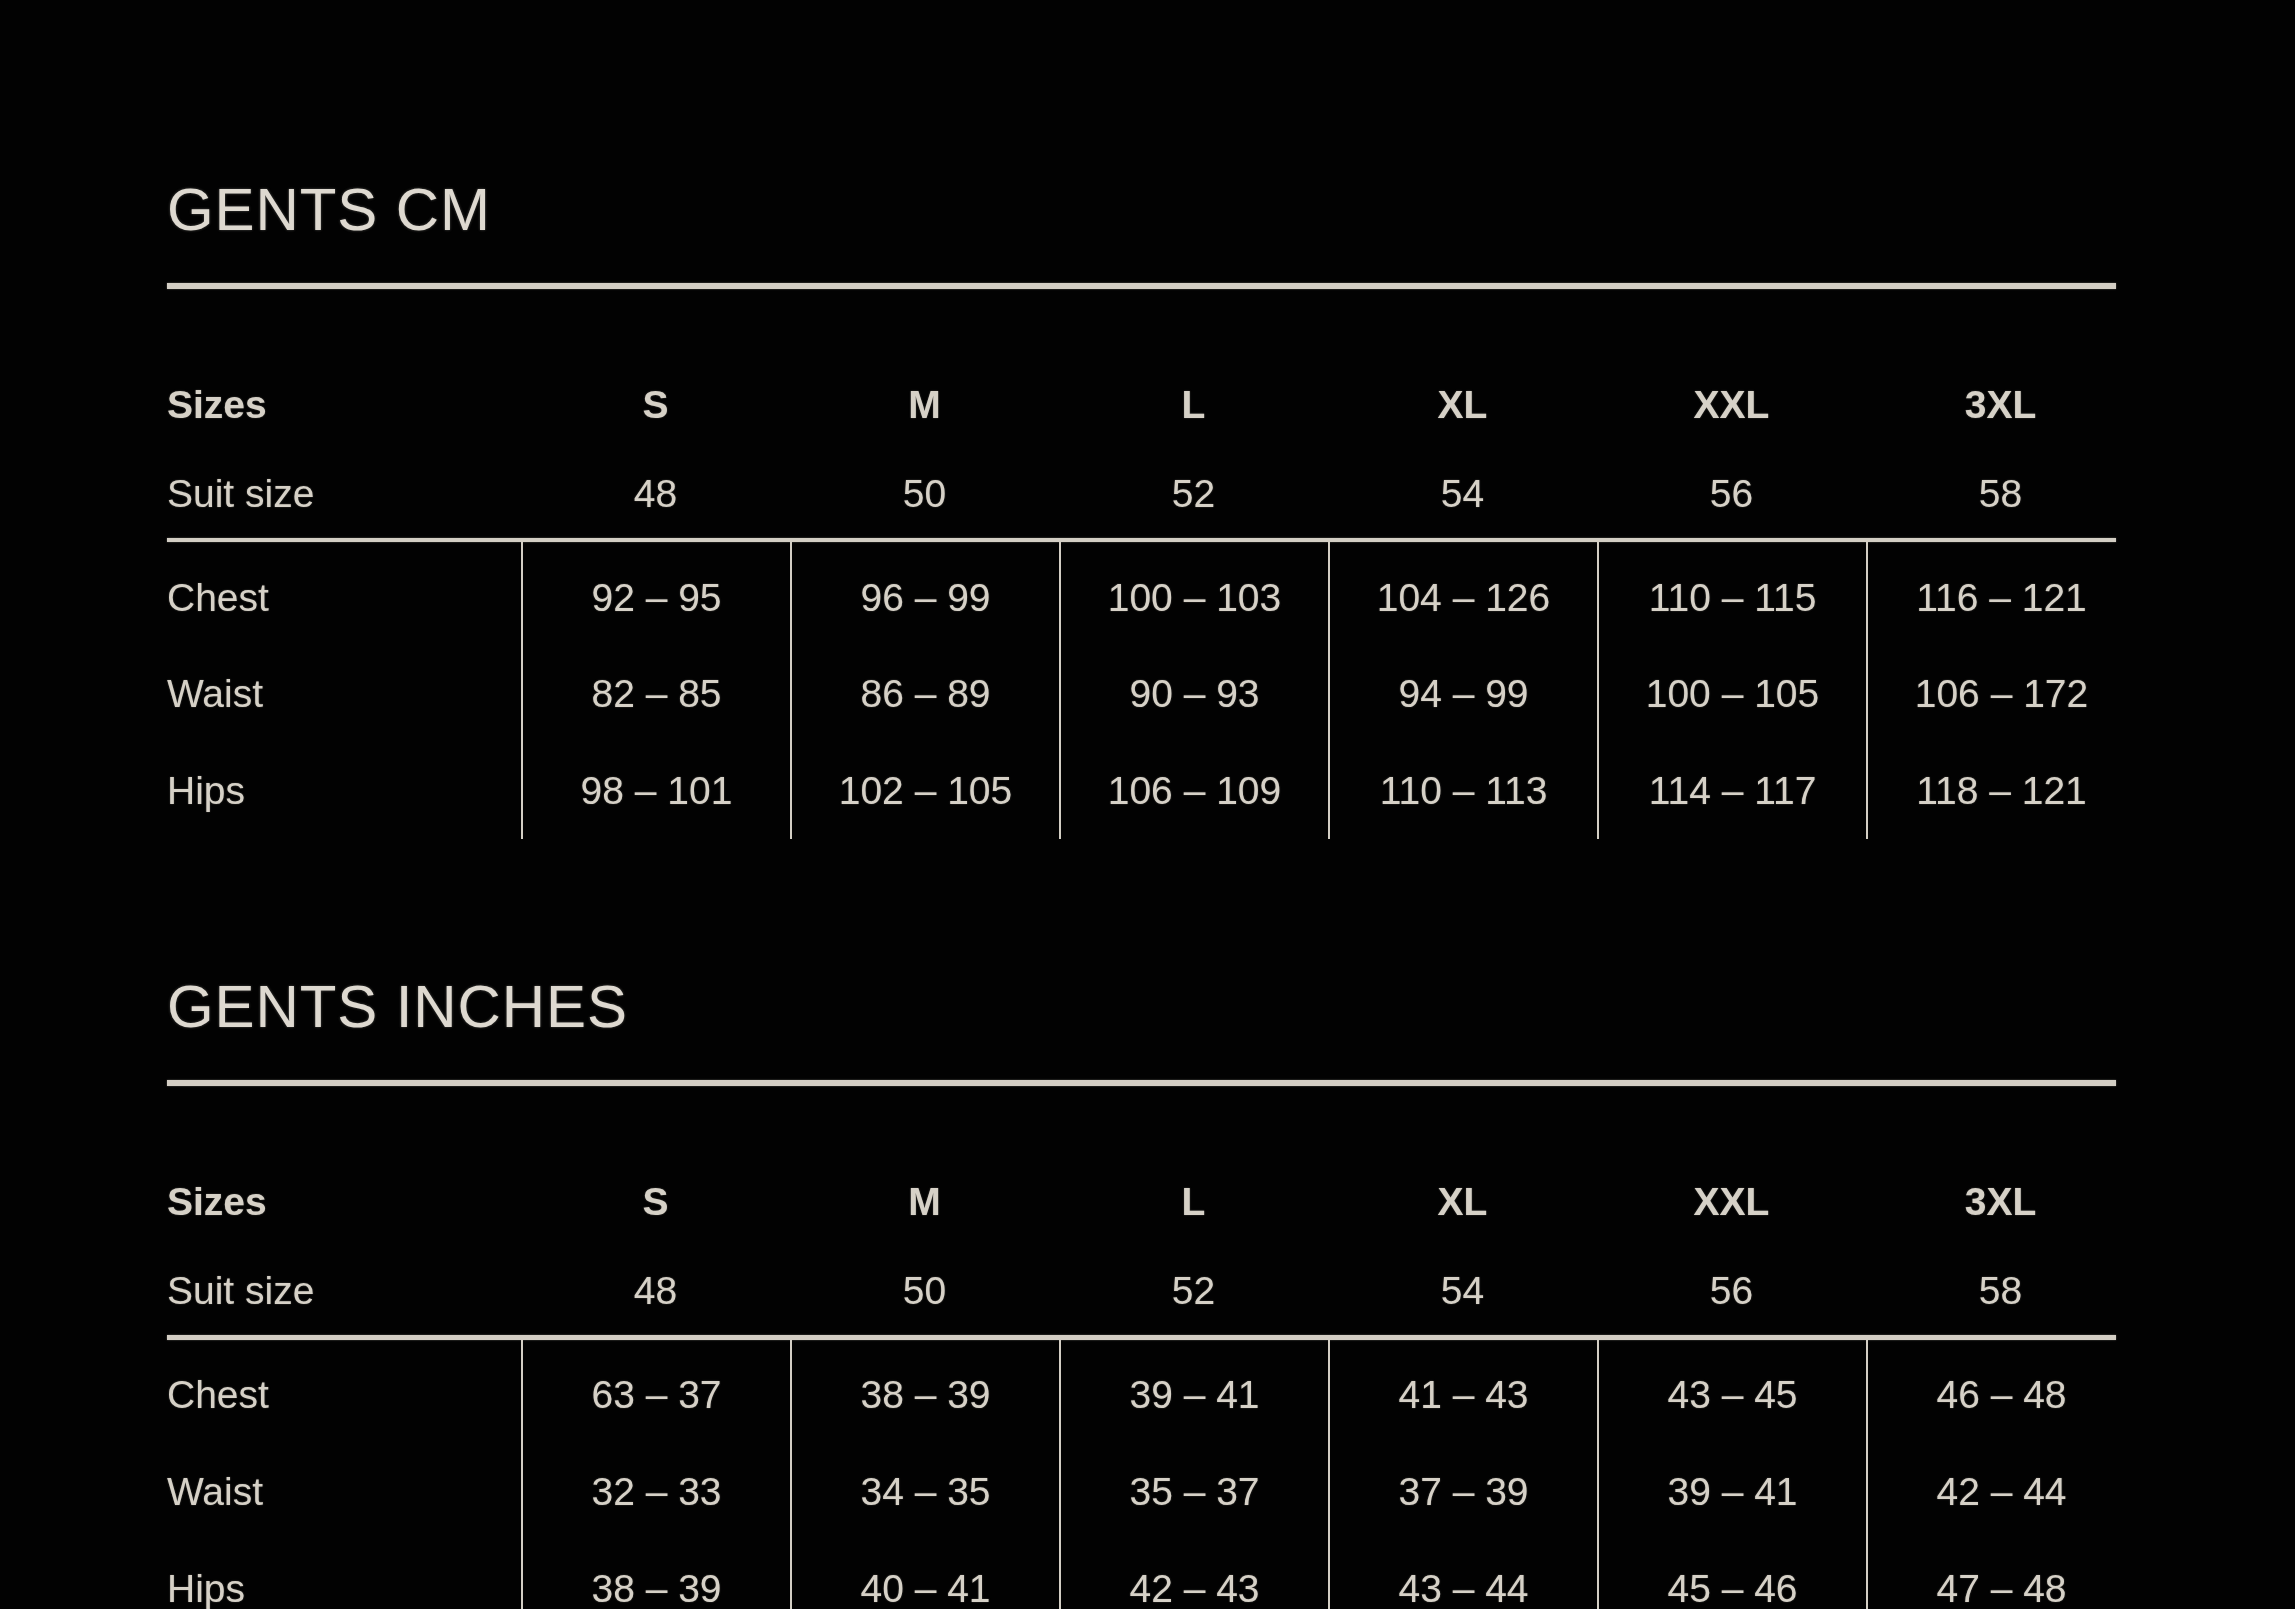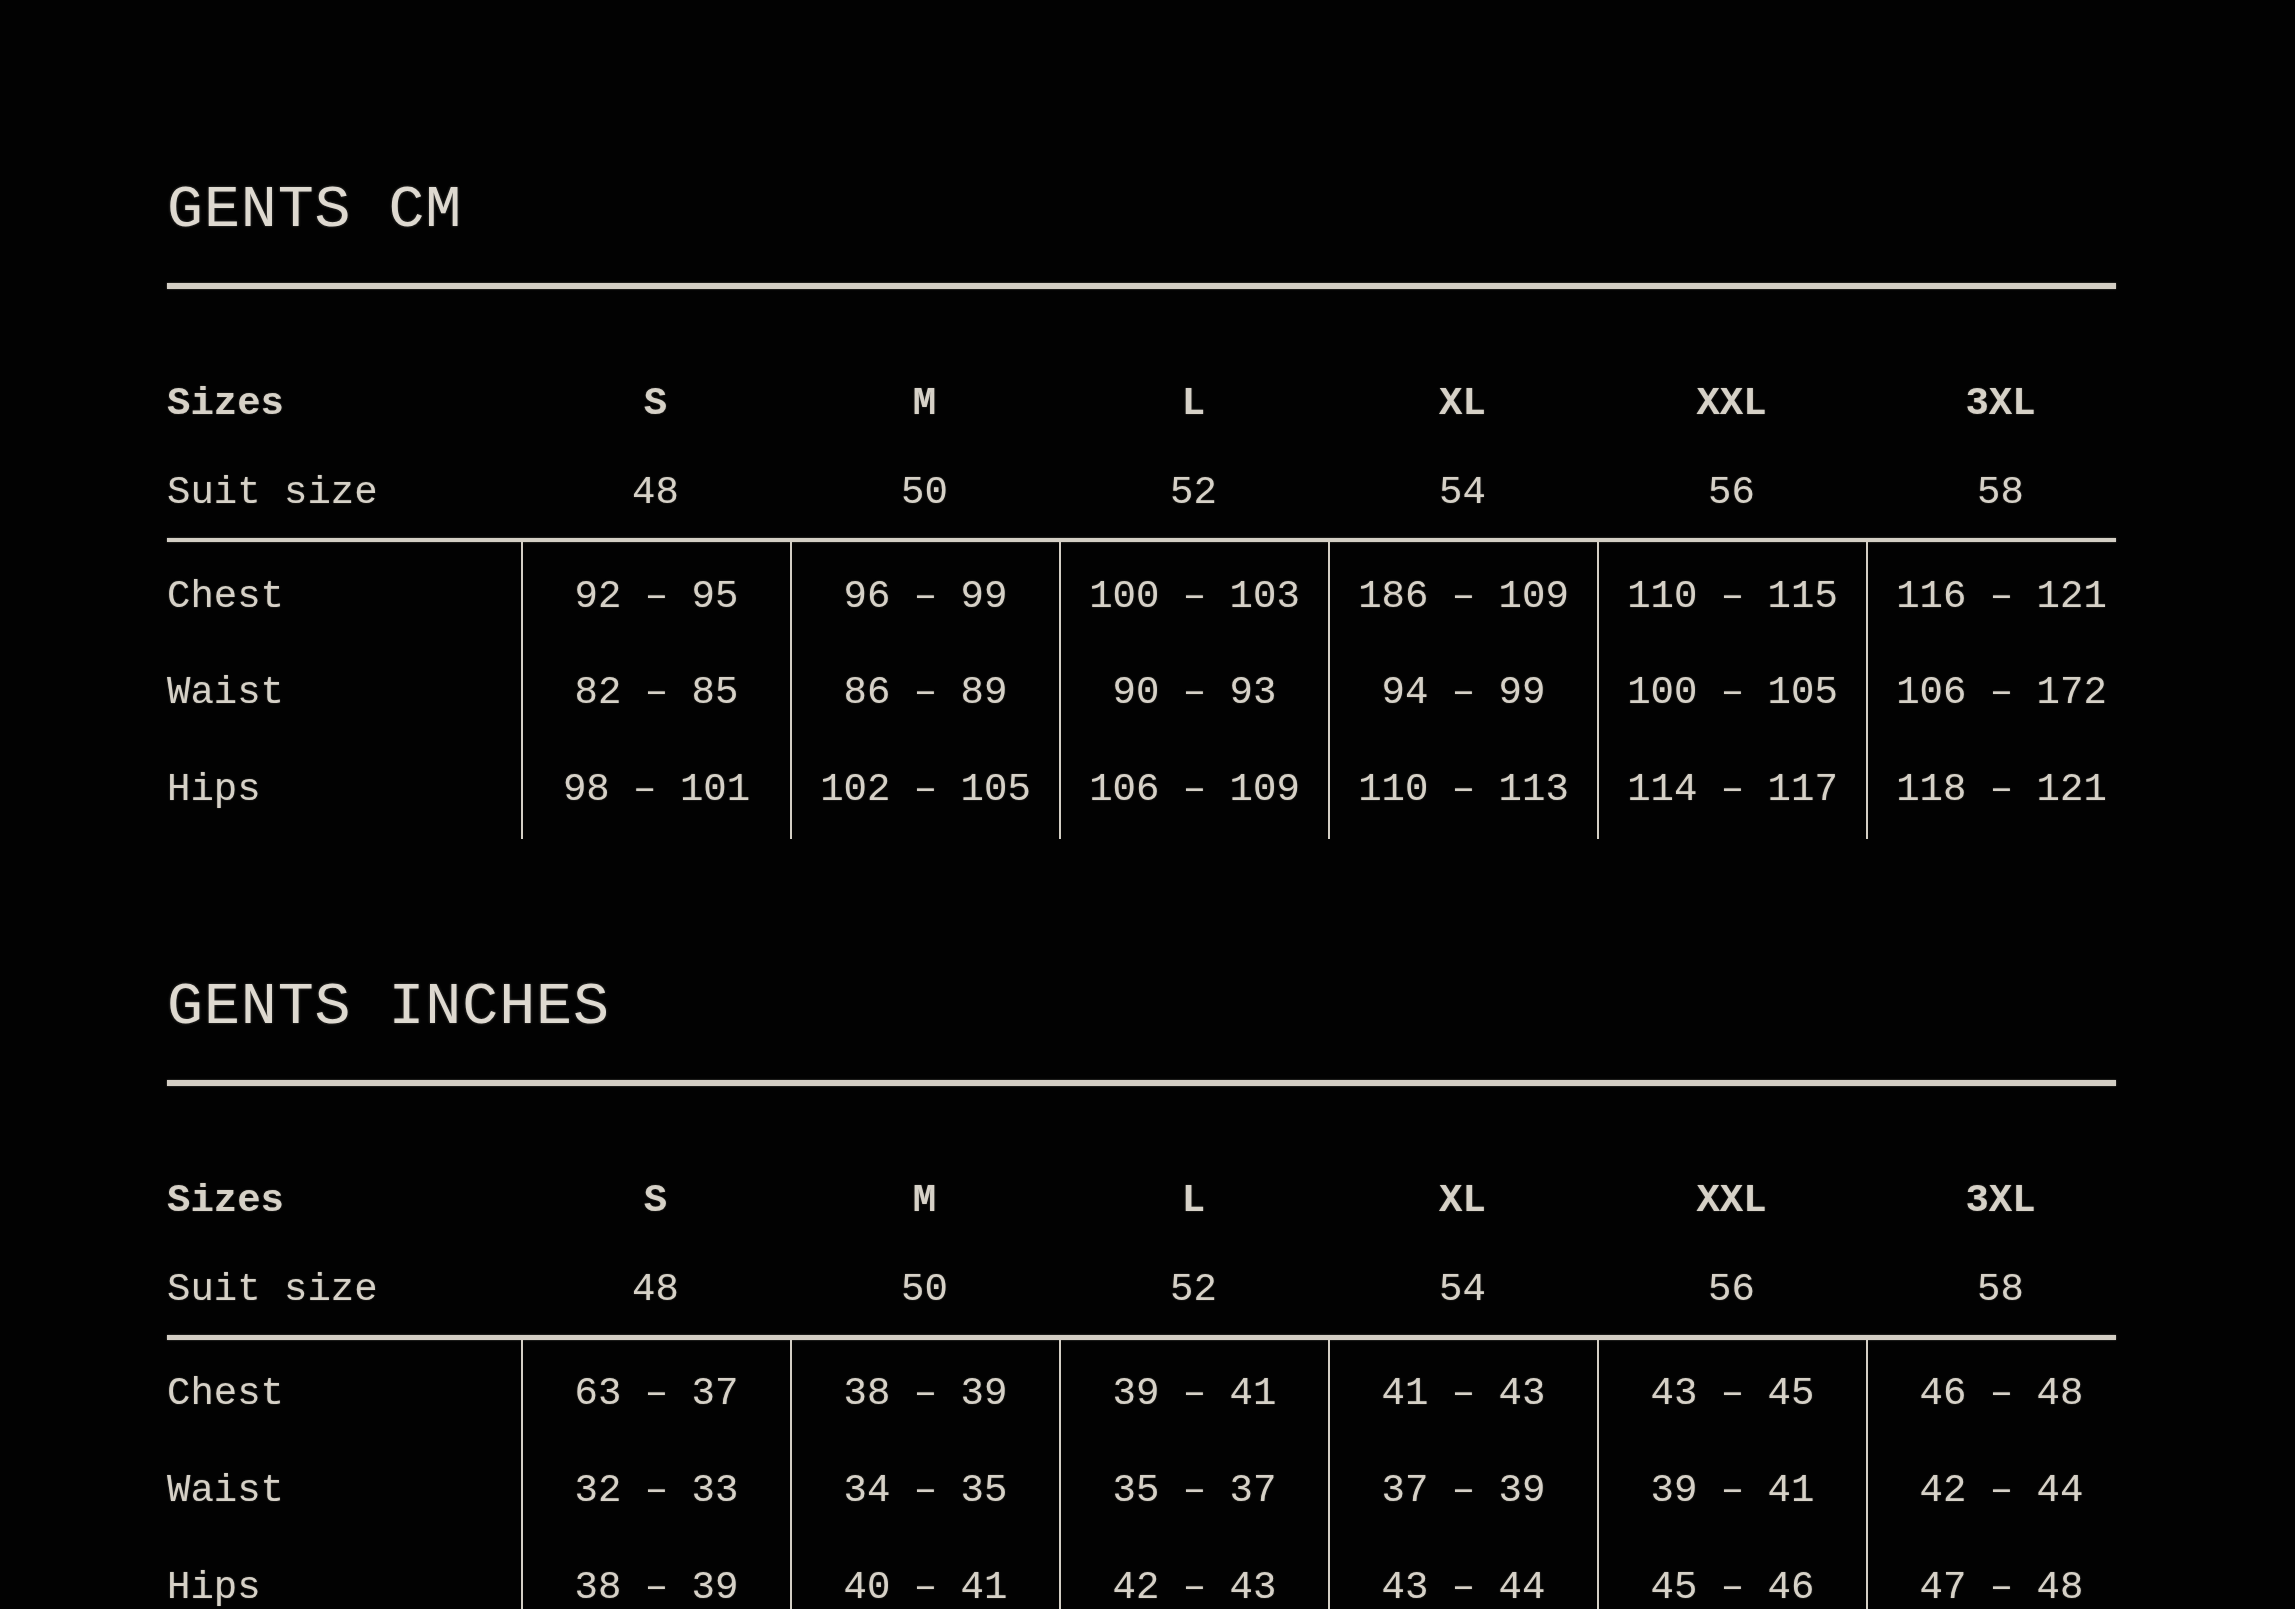--- a/index.html
+++ b/index.html
@@ -13,21 +13,20 @@
   body{
     width:2295px;height:1610px;
     overflow:hidden;
     font-family:"Liberation Sans","DejaVu Sans",sans-serif;
     color:var(--ink);
   }
   .page{
     width:2295px;height:1569px;
     padding:180px 0 0 167px;
     background:var(--bg);
-    font-family:Liberation Mono, monospace;
   }
   .table-title{
     font-size:60px;
     font-weight:400;
     letter-spacing:0.9px;
     color:var(--ink-bright);
     line-height:1;
     margin-bottom:43px;
     text-shadow:0 0 2.8px rgba(222,217,208,0.35);
   }
@@ -95,21 +94,21 @@
       <div class="cell">58</div>
     </div>
 
     <div class="rule thin"></div>
 
     <div class="grid body-grid">
       <div class="cell lbl r1">Chest</div>
       <div class="cell sep r1">92 – 95</div>
       <div class="cell sep r1">96 – 99</div>
       <div class="cell sep r1">100 – 103</div>
-      <div class="cell sep r1">186 – 109</div>
+      <div class="cell sep r1">104 – 126</div>
       <div class="cell sep r1">110 – 115</div>
       <div class="cell sep r1">116 – 121</div>
 
       <div class="cell lbl">Waist</div>
       <div class="cell sep">82 – 85</div>
       <div class="cell sep">86 – 89</div>
       <div class="cell sep">90 – 93</div>
       <div class="cell sep">94 – 99</div>
       <div class="cell sep">100 – 105</div>
       <div class="cell sep">106 – 172</div>

